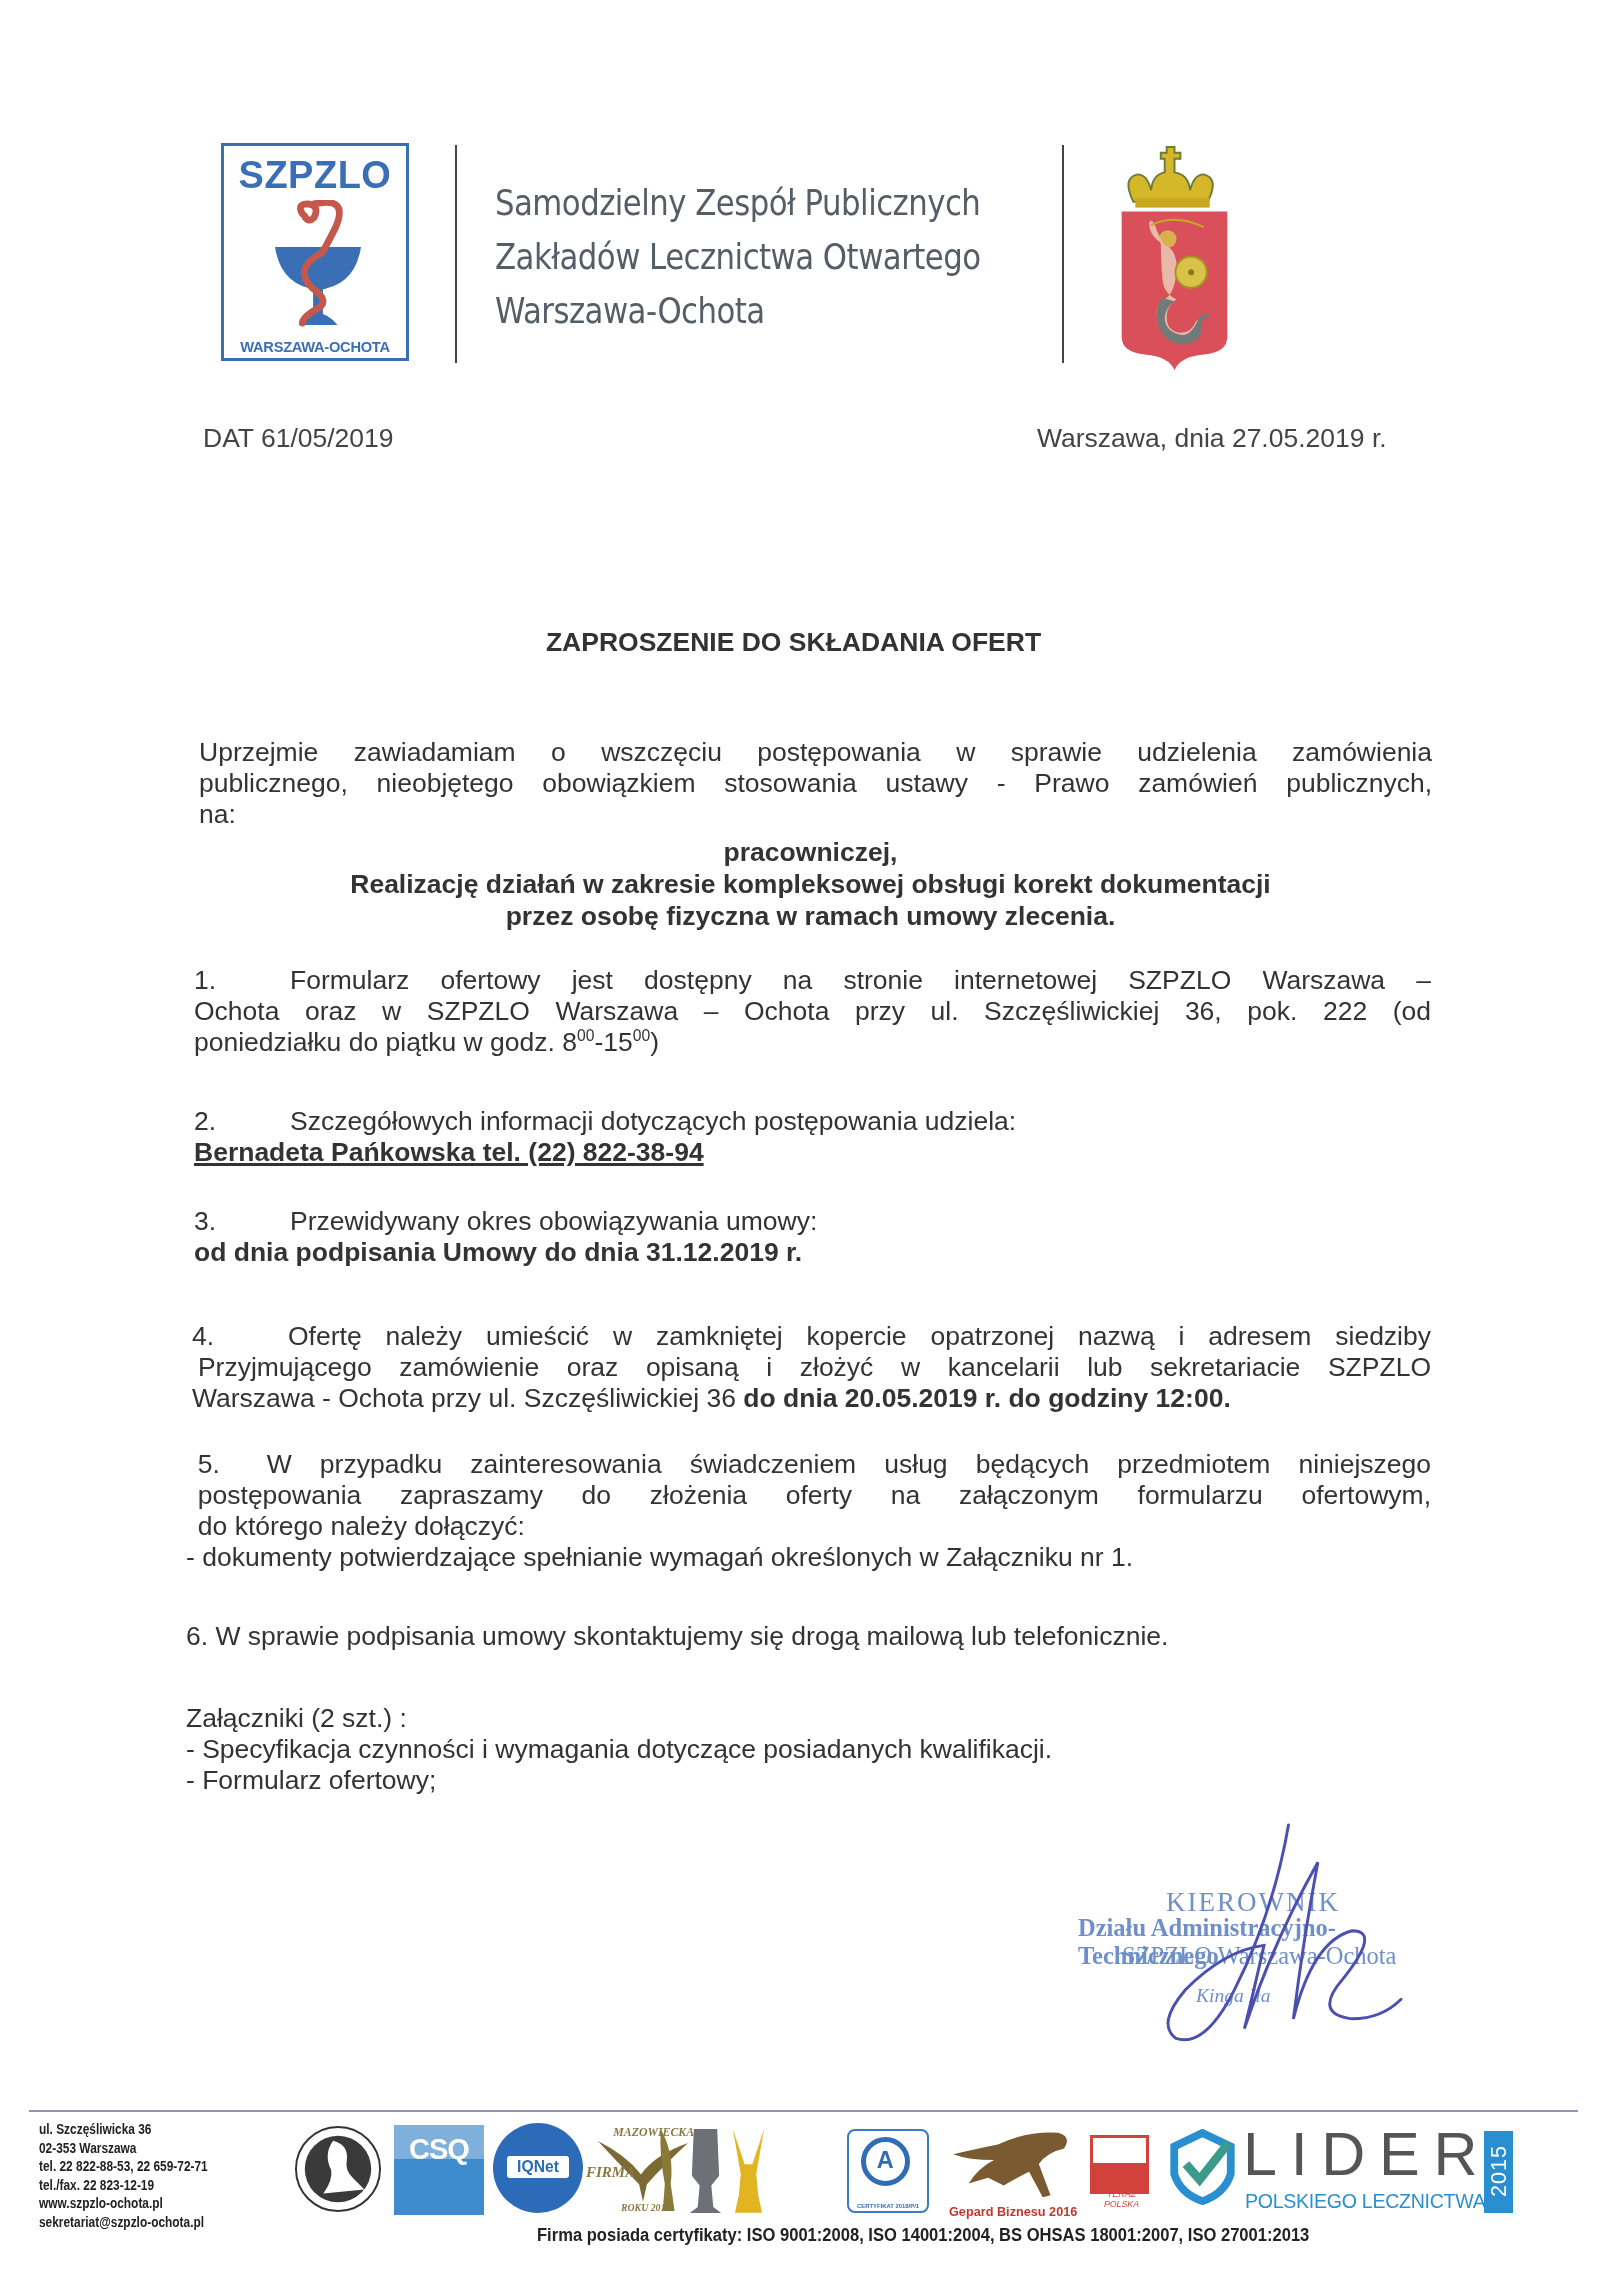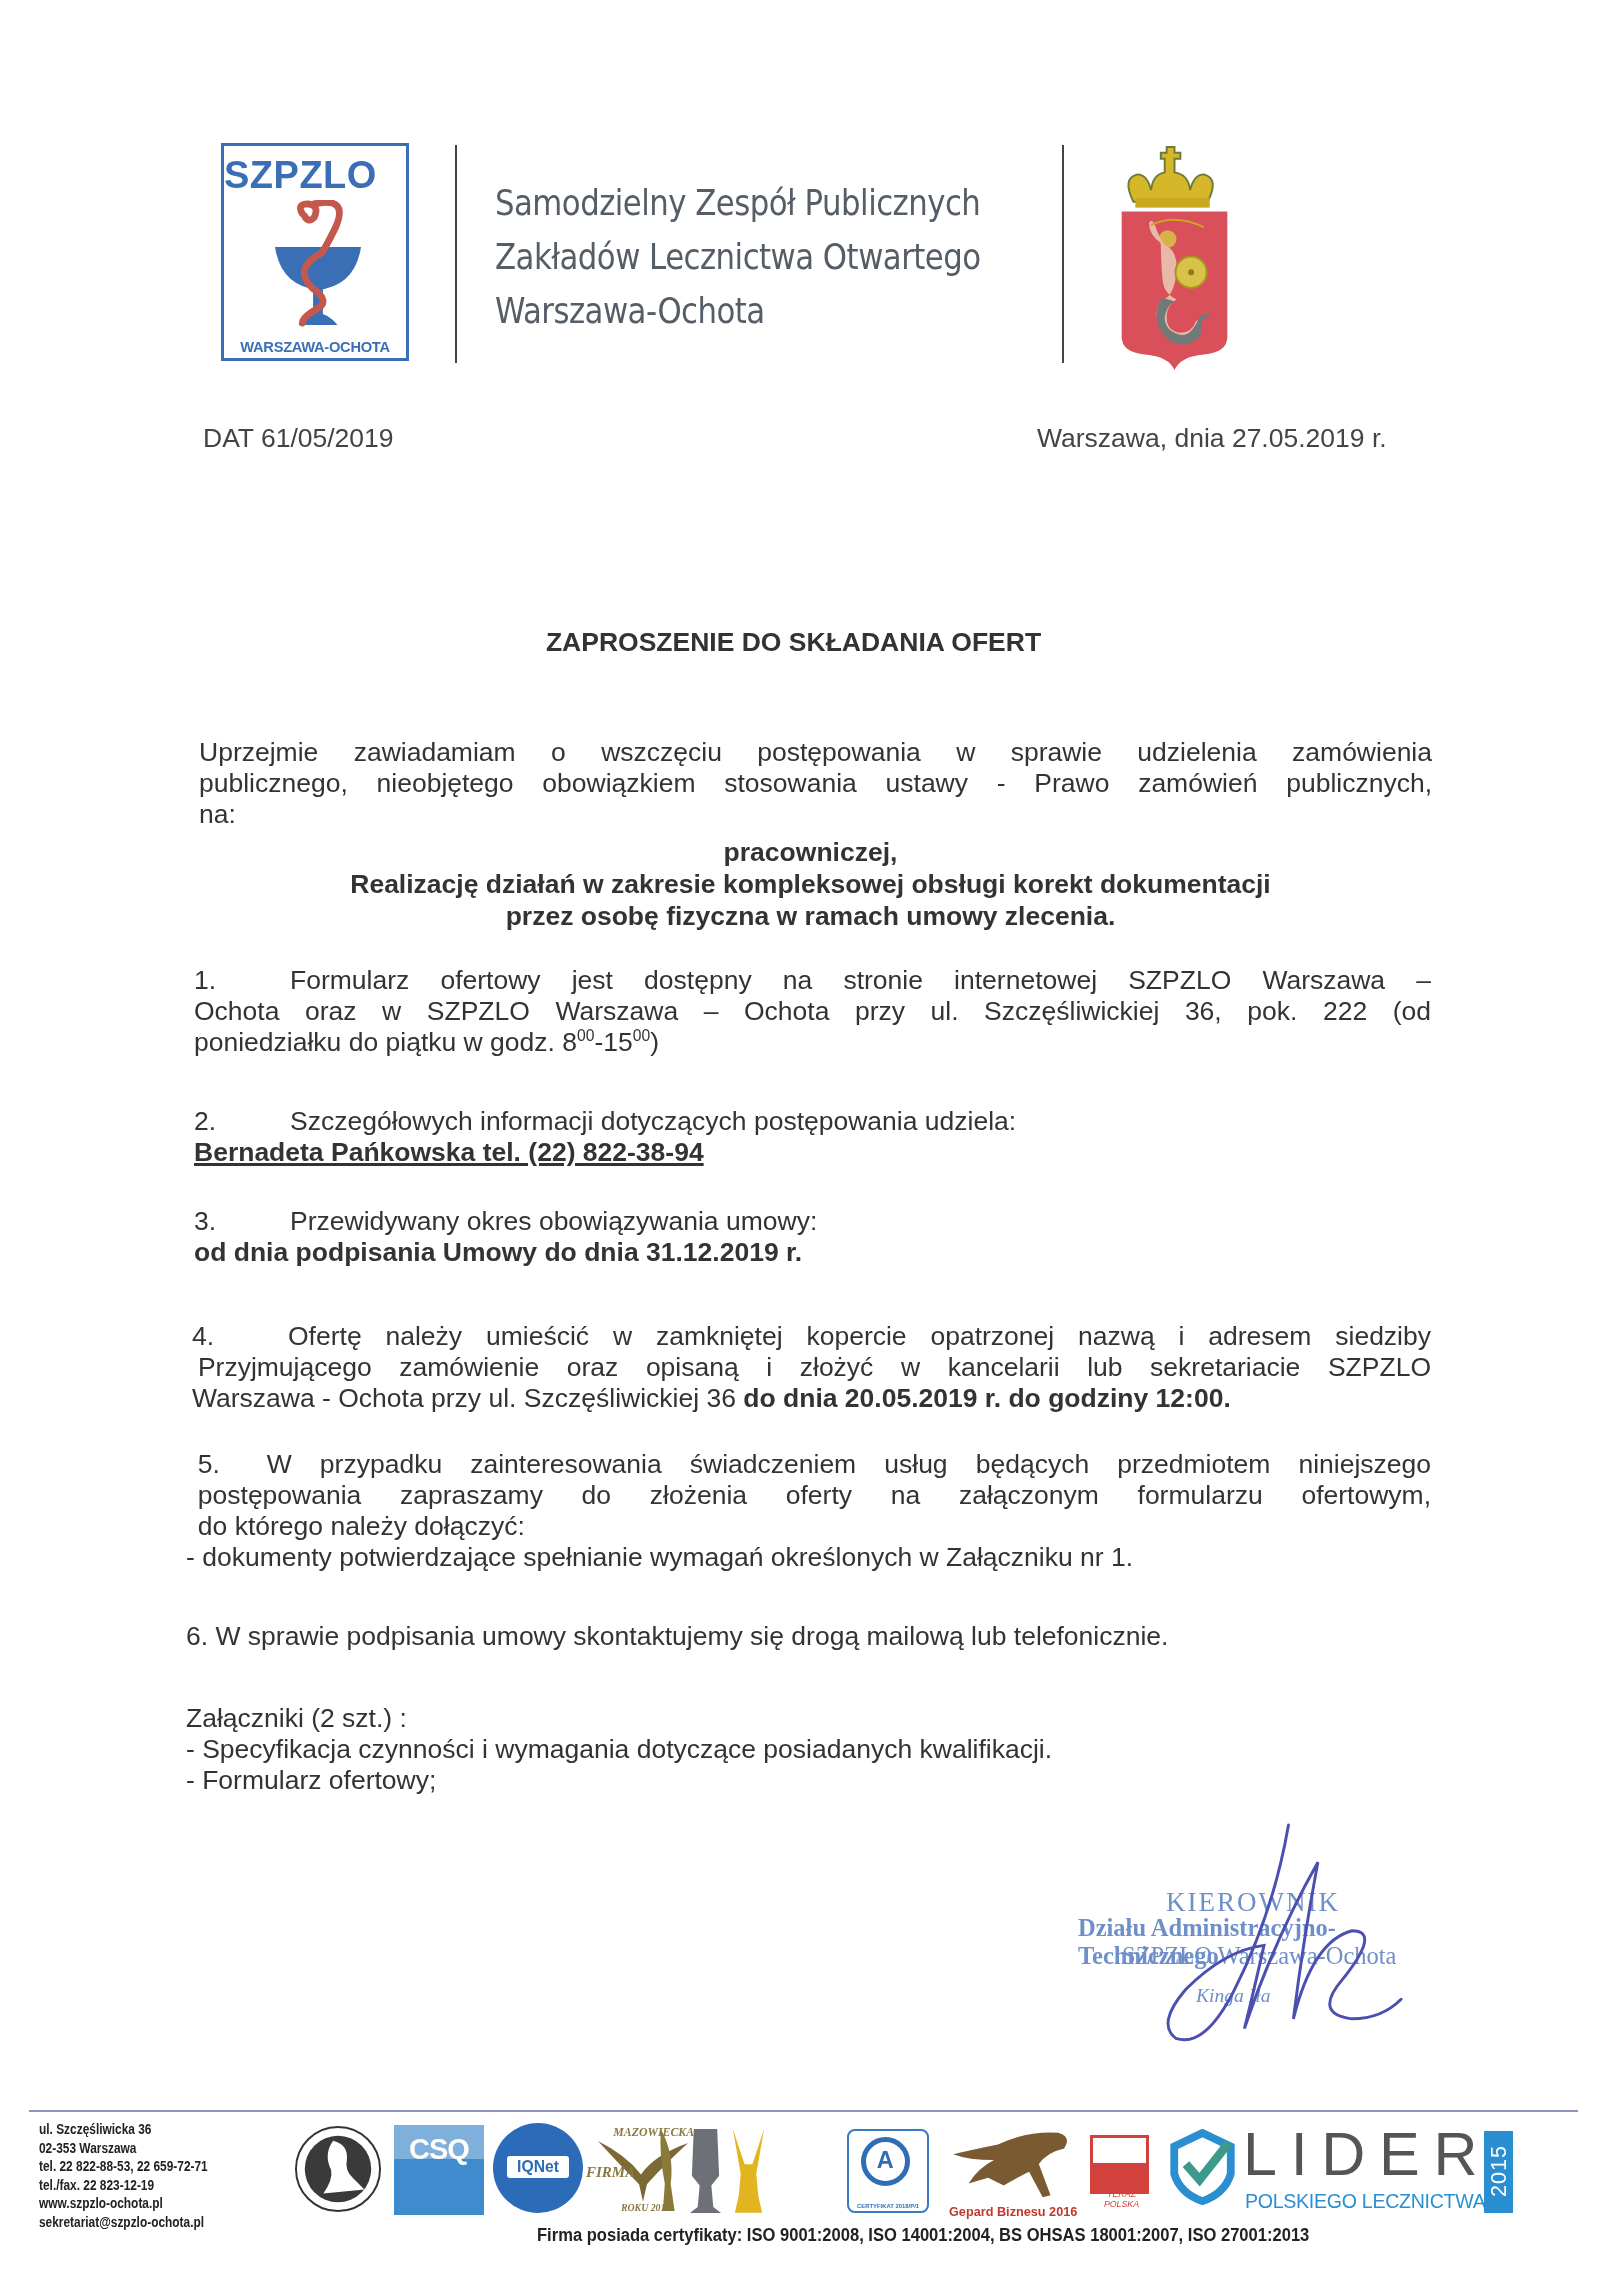--- a/index.html
+++ b/index.html
@@ -1,21 +1,21 @@
 <!DOCTYPE html>
 <html><head>
 <meta charset="utf-8">
 <style>
   html, body { margin:0; padding:0; background:#fff; }
   body { width:1621px; height:2293px; position:relative; overflow:hidden; color:#2b2b2b;
          font-family:"Liberation Sans", sans-serif; }
   .abs { position:absolute; }
   
   .logo-box { left:221px; top:143px; width:188px; height:218px; border:3.9px solid #3a6fb5; box-sizing:border-box; background:#fff; }
-  .logo-title { position:absolute; left:0; right:0; top:7.8px; font-weight:bold; font-size:38px; color:#3a6fb5; letter-spacing:0.5px; }
+  .logo-title { position:absolute; left:0; right:0; top:7.8px; text-align:center; font-weight:bold; font-size:38px; color:#3a6fb5; letter-spacing:0.5px; }
   .logo-sub { position:absolute; left:2.9px; right:2.9px; bottom:2.9px; text-align:center; font-weight:bold; font-size:14.7px; color:#3a6fb5; letter-spacing:-0.3px; }
   .logo-svg { position:absolute; left:39px; top:54px; }
   .vline { width:2px; background:#444; }
   .org-name { left:495px; top:176px; font-family:"DejaVu Sans", sans-serif; font-size:35px; line-height:54px; color:#555d66; letter-spacing:-0.6px; transform:scaleX(0.88); transform-origin:left top; }
   .coat { left:1106px; top:145px; }
   
   .ref { left:203px; top:423px; font-size:26.5px; color:#444; }
   .date { left:1037px; top:423px; font-size:26.5px; color:#444; }
   
   .heading { left:0; width:1587px; top:627px; text-align:center; font-weight:bold; font-size:26.5px; color:#333; }

